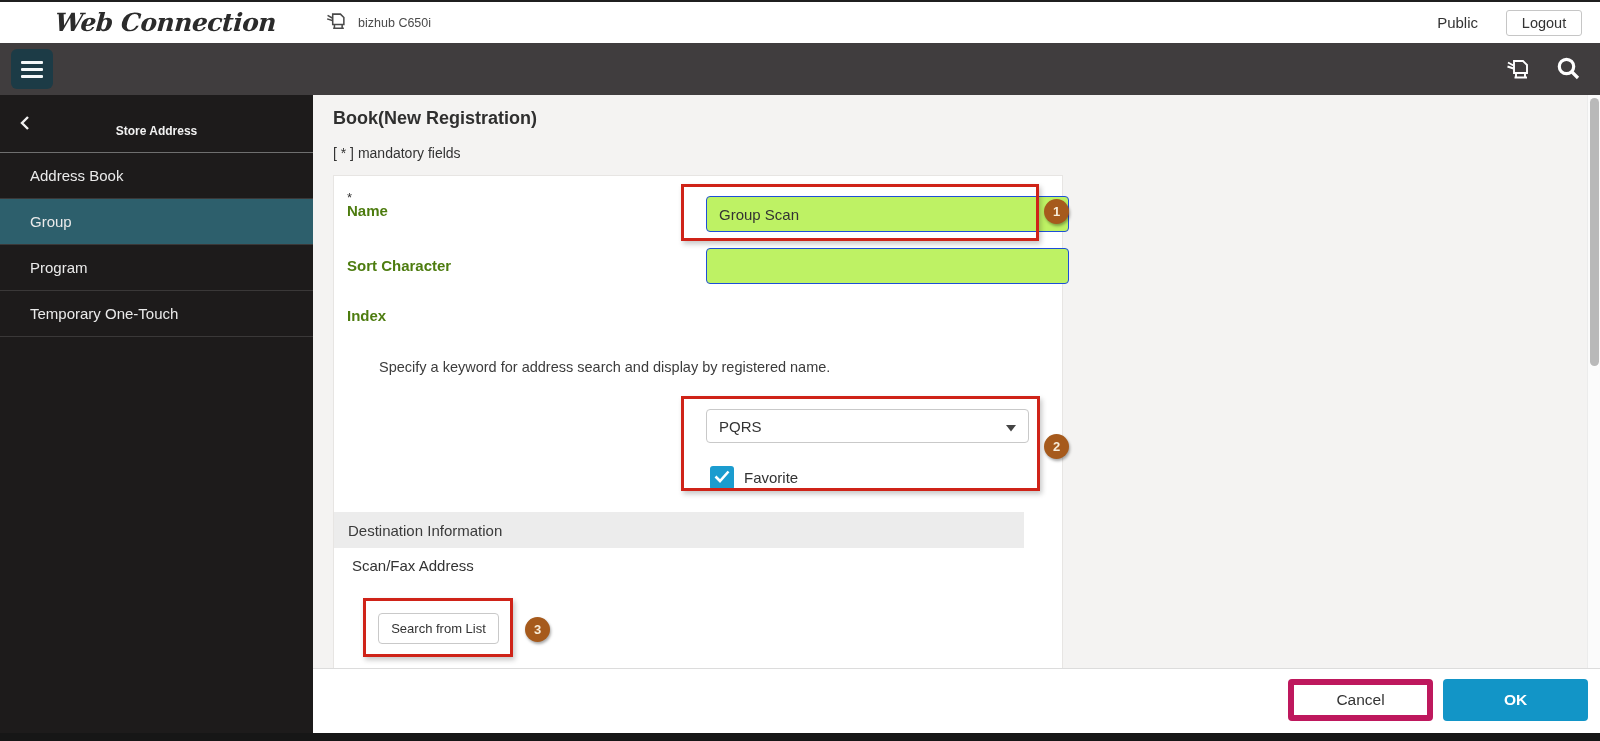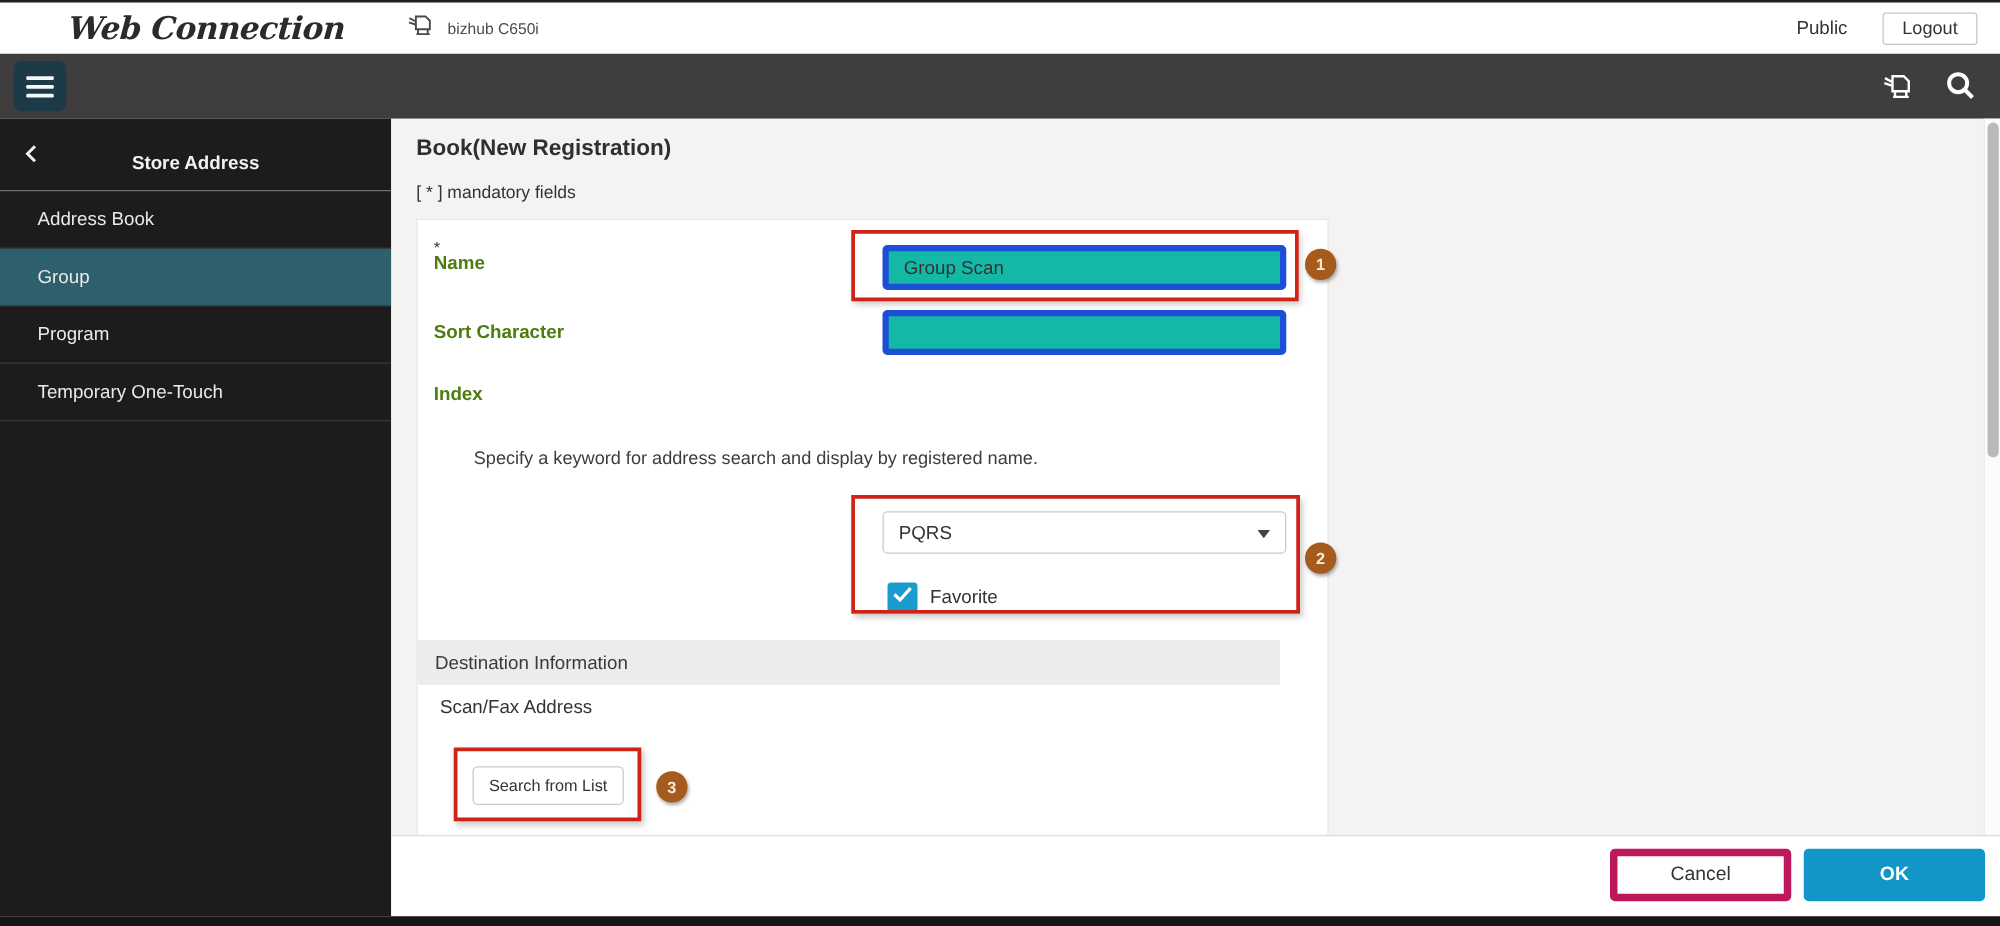--- a/index.html
+++ b/index.html
@@ -26,38 +26,38 @@
   .tb-icon { position:absolute; top:12px; }
   .tb-icon.mfp { right:66px; }
   .tb-icon.search { right:18px; }
 
   
   .sidebar { position:absolute; left:0; top:95px; width:313px; bottom:8px; background:#1d1b1b; }
   .side-header { position:relative; height:58px; border-bottom:1px solid #6f6f6f;
                  display:flex; align-items:center; justify-content:center; }
   .side-header .back { position:absolute; left:14px; top:17px; width:22px; height:22px; cursor:pointer;
                        display:flex; align-items:center; justify-content:center; }
-  .side-title { color:#f2f2f2; font-size:15px; font-weight:bold;margin-top:14px; }
+  .side-title { color:#f2f2f2; font-size:12px; font-weight:bold;margin-top:14px; }
   .side-item { height:46px; display:flex; align-items:center; padding-left:30px;
                color:#eaeaea; font-size:15px; border-bottom:1px solid #3a3838; cursor:pointer; }
   .side-item.selected { background:#2d5f6c; }
 
   
   .main { position:absolute; left:313px; top:95px; right:0; height:573px; background:#f4f3f2; }
   .page-title { position:absolute; left:20px; top:13px; font-size:18px; font-weight:bold; color:#2f2f2f; }
   .mandatory { position:absolute; left:20px; top:50px; font-size:14px; color:#333; }
 
   .card { position:absolute; left:20px; top:80px; width:730px; bottom:0; background:#fff;
           border:1px solid #e7e5e3; border-bottom:none; }
 
   .field-label { position:absolute; left:13px; font-size:15px; color:#4d7c0f;font-weight:bold; }
   .req-star { display:block; font-size:13px; color:#333; height:12px; }
   .name-label-block { position:absolute; left:13px; top:14px; }
-  .txt-input { position:absolute; left:372px; width:323px; height:36px; border:5px solid #1d4ed8;
-               border-radius:4px; padding:0 12px; font-size:15px; color:#333; background:#14b8a6;
+  .txt-input { position:absolute; left:372px; width:363px; height:36px; border:1px solid #1d4ed8;
+               border-radius:4px; padding:0 12px; font-size:15px; color:#333; background:#bef264;
                font-family:"Liberation Sans", sans-serif; outline:none; }
   .hint { position:absolute; left:45px; top:183px; font-size:14.5px; color:#3c3c3c; }
 
   .select-box { position:absolute; left:372px; top:233px; width:323px; height:34px; border:1px solid #c9c9c9;
                 border-radius:4px; background:#fff; display:flex; align-items:center; padding:0 12px;
                 font-size:15px; color:#333; cursor:pointer;gap:28px; }
   .select-box .caret { margin-left:auto; }
 
   .checkbox { position:absolute; left:376px; top:290px; width:24px; height:24px; background:#1b9ccf;
               border-radius:3px; display:flex; align-items:center; justify-content:center; cursor:pointer; }

